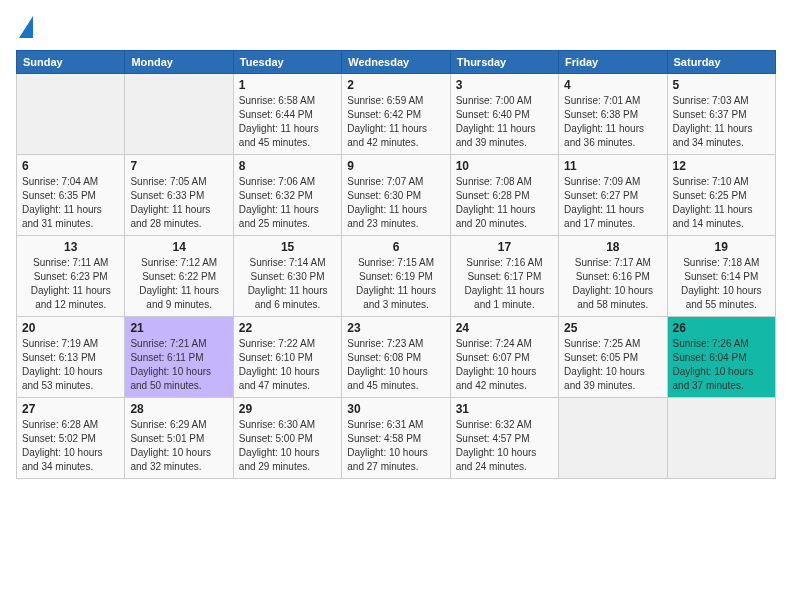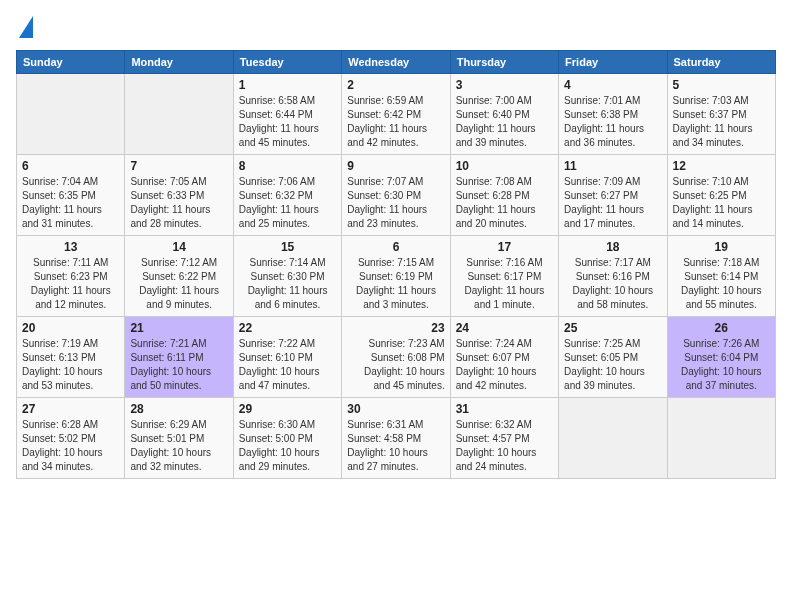--- a/index.html
+++ b/index.html
@@ -288,21 +288,21 @@
           </div>
         </td>
         <td style="background: rgb(249, 249, 249);">
           <div class="day-num">22</div>
           <div class="day-detail">
             <div>Sunrise: 7:22 AM</div>
             <div>Sunset: 6:10 PM</div>
             <div>Daylight: 10 hours and 47 minutes.</div>
           </div>
         </td>
-        <td style="background: rgb(249, 249, 249); text-align: right;">
+        <td style="background: rgb(249, 249, 249);">
           <div class="day-num">23</div>
           <div class="day-detail">
             <div>Sunrise: 7:23 AM</div>
             <div>Sunset: 6:08 PM</div>
             <div>Daylight: 10 hours and 45 minutes.</div>
           </div>
         </td>
         <td style="background: rgb(249, 249, 249);">
           <div class="day-num">24</div>
           <div class="day-detail">
@@ -312,21 +312,21 @@
           </div>
         </td>
         <td style="background: rgb(249, 249, 249);">
           <div class="day-num">25</div>
           <div class="day-detail">
             <div>Sunrise: 7:25 AM</div>
             <div>Sunset: 6:05 PM</div>
             <div>Daylight: 10 hours and 39 minutes.</div>
           </div>
         </td>
-        <td style="background: #c4b5fd; text-align: center;">
+        <td style="background: #14b8a6;">
           <div class="day-num">26</div>
           <div class="day-detail">
             <div>Sunrise: 7:26 AM</div>
             <div>Sunset: 6:04 PM</div>
             <div>Daylight: 10 hours and 37 minutes.</div>
           </div>
         </td>
       </tr>
       <tr class="week-row" style="background: #0ea5e9;">
         <td>

